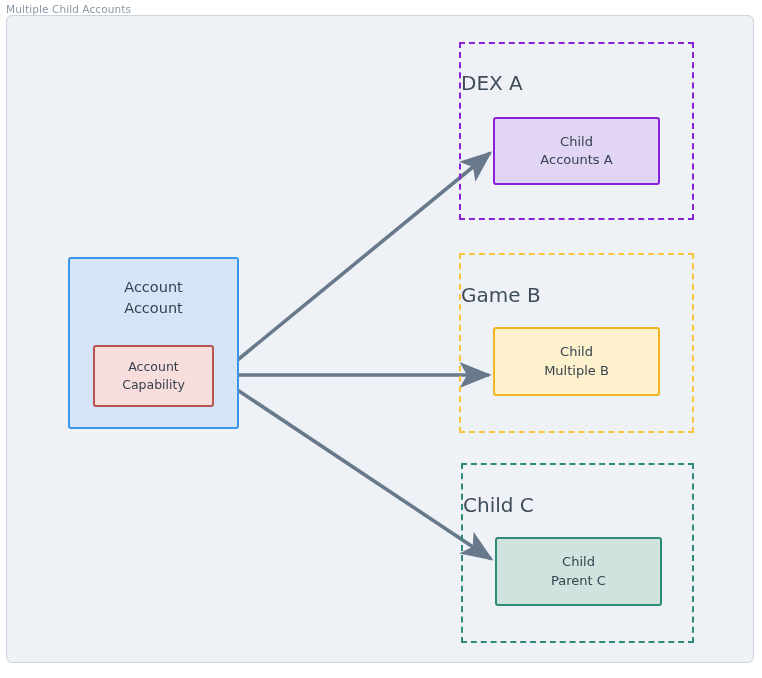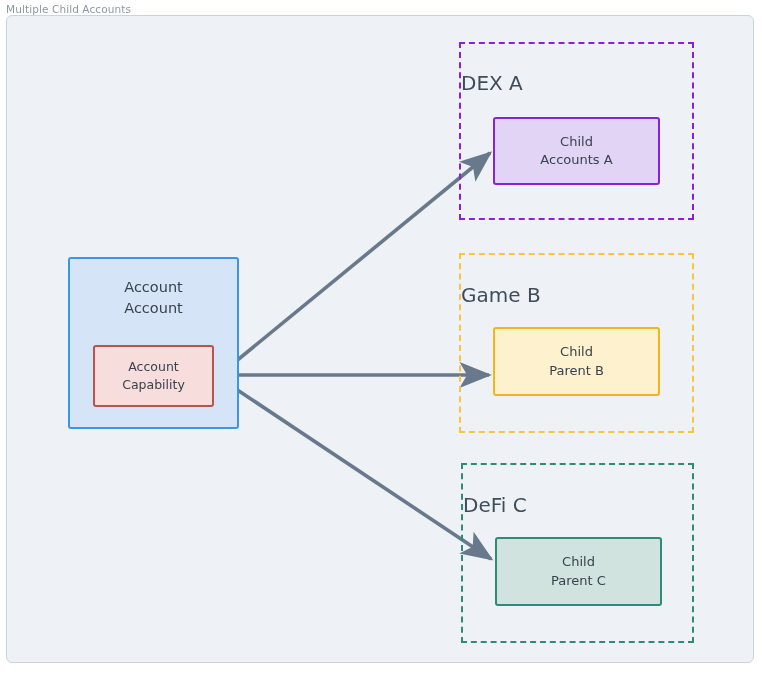--- a/index.html
+++ b/index.html
@@ -195,22 +195,22 @@
 <div class="node" id="child-account-a">
   <span class="ln">Child</span>
   <span class="ln">Accounts A</span>
 </div>
 
 <div class="group-box" id="group-defi-b">
   <div class="group-label">Game B</div>
 </div>
 <div class="node" id="child-account-b">
   <span class="ln">Child</span>
-  <span class="ln">Parent B</span>
+  <span class="ln">Multiple B</span>
 </div>
 
 <div class="group-box" id="group-game-c">
-  <div class="group-label">DeFi C</div>
+  <div class="group-label">Child C</div>
 </div>
 <div class="node" id="child-account-c">
   <span class="ln">Child</span>
   <span class="ln">Parent C</span>
 </div>
 
 </body></html>

